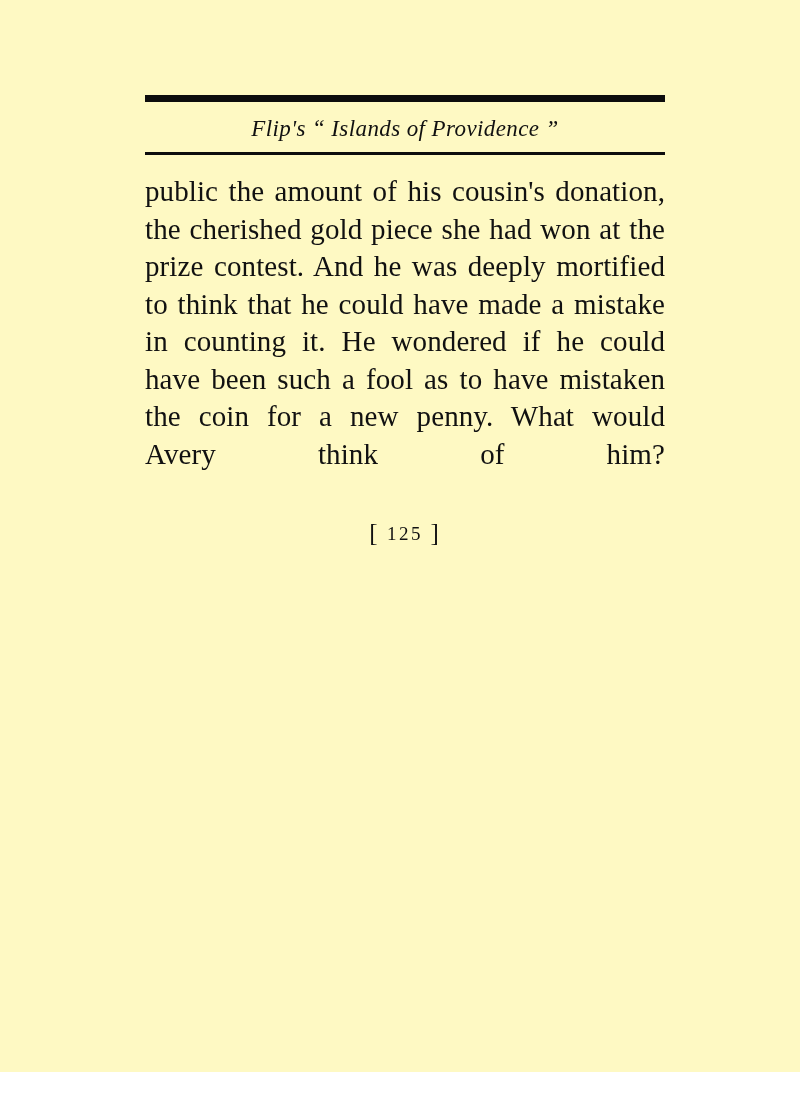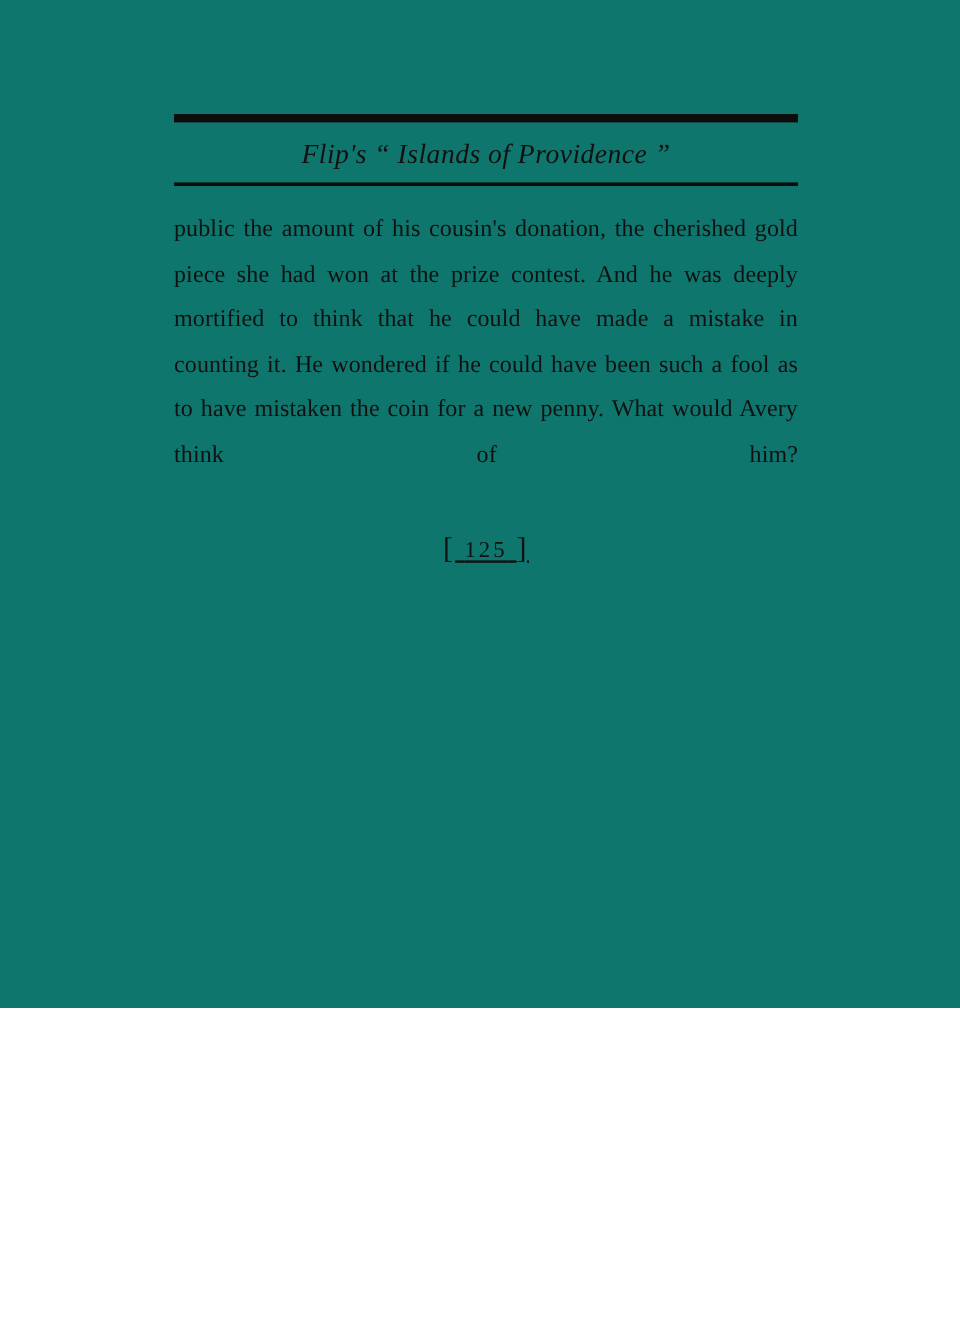--- a/index.html
+++ b/index.html
@@ -10,22 +10,22 @@
   body {
     width: 800px;
     height: 1120px;
     font-family: "Liberation Serif", serif;
     color: #111111;
     -webkit-font-smoothing: antialiased;
   }
   .page {
     position: relative;
     width: 800px;
-    height: 840px;
-    background: #0f766e;
+    height: 1072px;
+    background: #fef9c3;
     box-sizing: border-box;
   }
   .content {
     position: absolute;
     left: 145px;
     top: 95px;
     width: 520px;
   }
   .rule-thick {
     height: 7px;
@@ -44,41 +44,40 @@
   .rule-thin {
     height: 3px;
     background: #0d0d0d;
     width: 100%;
   }
   .body-text {
     margin-top: 18px;
   }
   p.para {
     margin: 0;
-    font-size: 20px;
+    font-size: 29px;
     line-height: 37.5px;
     text-align: justify;
     text-justify: inter-word;
     letter-spacing: 0.1px;
   }
   p.para.indent {
     text-indent: 30px;
   }
   
   p.para::after {
     content: "";
     display: inline-block;
     width: 100%;
   }
   .folio {
     margin-top: 8px;
     text-align: center;
     font-size: 22px;
     letter-spacing: 2px;
-    text-decoration: underline;
   }
   .folio .num {
     font-size: 19px;
     letter-spacing: 2.5px;
     vertical-align: 1px;
   }
   .bracket {
     font-size: 25px;
   }
 </style>

